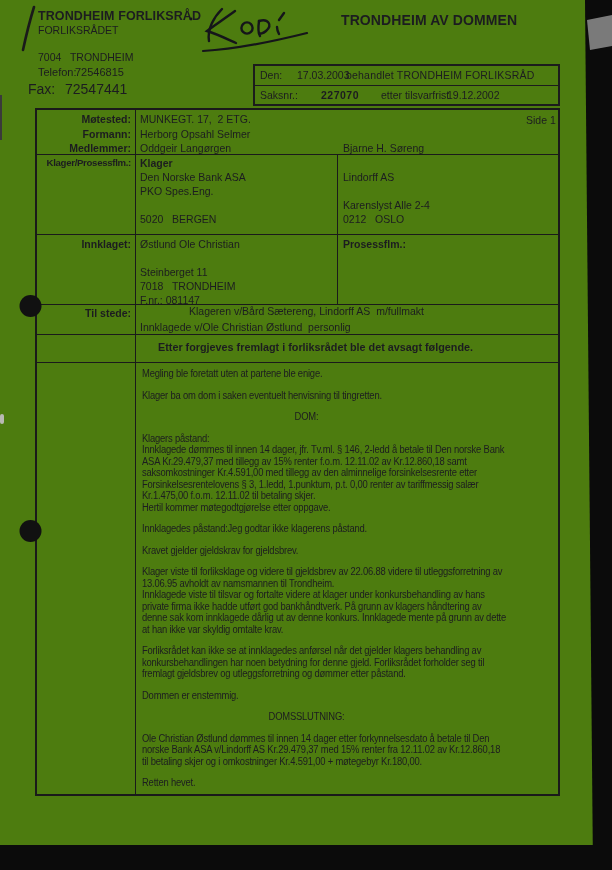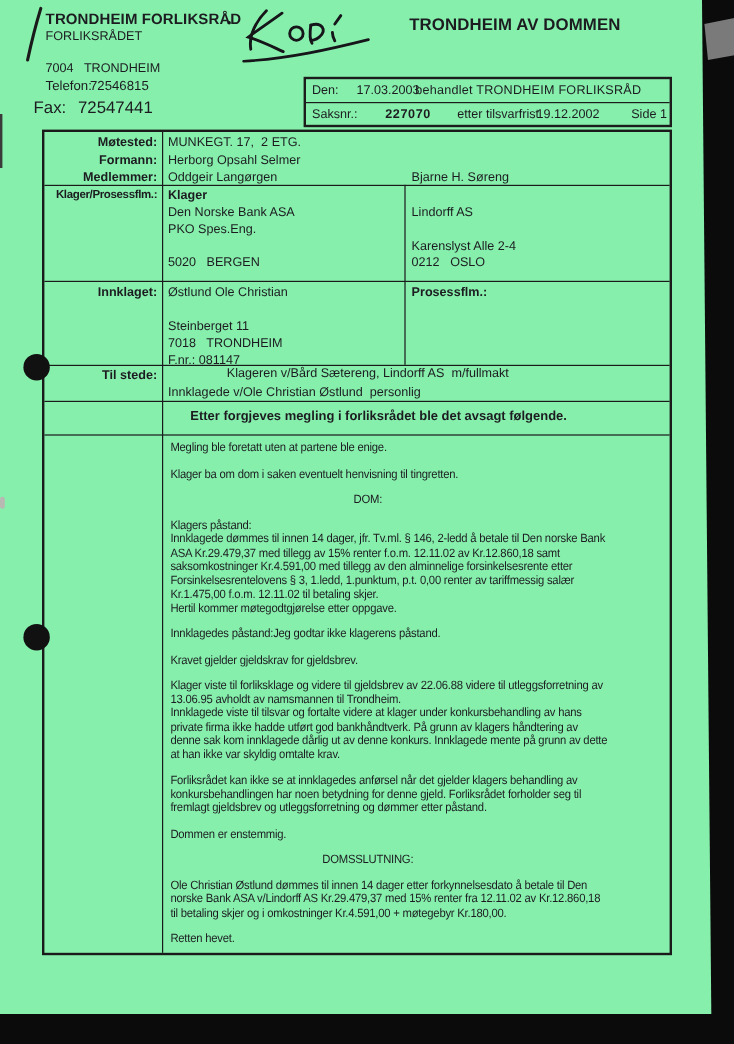--- a/index.html
+++ b/index.html
@@ -1,18 +1,18 @@
 <!DOCTYPE html>
 <html><head>
 <meta charset="utf-8">
 <style>
   html,body{margin:0;padding:0;background:#e9e9e7;}
   .page{
     position:relative;width:612px;height:870px;overflow:hidden;
-    background:#86efac;color:#1c1c20;
+    background:#4d7c0f;color:#1c1c20;
     font-family:"Liberation Sans","DejaVu Sans",sans-serif;
   }
   .abs{position:absolute;}
   .pre{white-space:pre;}
   .b{font-weight:bold;}
 
   
   .org-name{left:38px;top:9px;font-size:12.5px;font-weight:bold;letter-spacing:.1px;}
   .org-sub{left:38px;top:24px;font-size:10.5px;}
   .addr{left:38px;top:51px;font-size:10.5px;}
@@ -24,21 +24,21 @@
   .kopi-alt{left:205px;top:12px;font-size:24px;opacity:0;}
 
   
   .case-box{left:253px;top:64px;width:307px;height:42px;border:2px solid #1c1c1c;box-sizing:border-box;font-size:10.5px;}
   .case-row{position:absolute;left:0;right:0;height:19px;}
   .case-row.top{top:0;border-bottom:1px solid #1c1c1c;}
   .case-row.bottom{top:20px;}
   .case-row span{position:absolute;top:3px;white-space:pre;}
   .f-den{left:5px;}   .f-date{left:42px;}  .f-handled{left:91px;letter-spacing:.2px;}
   .f-sakslbl{left:5px;} .f-saksnr{left:66px;font-weight:bold;letter-spacing:.5px;}
-  .f-deadlbl{left:126px;} .f-deaddate{left:192px;} .f-page{left:271px;}
+  .f-deadlbl{left:126px;} .f-deaddate{left:192px;} .f-page{left:271px;margin-top:25px;}
 
   
   .doc-table{left:35px;top:108px;width:525px;height:688px;border:2px solid #1a1a1a;box-sizing:border-box;font-size:10.5px;}
   .vline,.hline{position:absolute;background:#1a1a1a;}
   .label-divider{left:98px;top:0;width:1px;height:684px;}
   .party-divider{left:300px;top:44px;width:1px;height:150px;}
   .hl1{top:44px;}.hl2{top:124px;}.hl3{top:194px;}.hl4{top:224px;}.hl5{top:252px;}
   .hline{left:0;width:521px;height:1px;}
 
   .lbl{position:absolute;left:0;width:94px;text-align:right;font-weight:bold;white-space:pre;}
@@ -146,21 +146,21 @@
     <div class="val vcol s3a">Østlund Ole Christian</div>
     <div class="val vcol s3b">Steinberget 11</div>
     <div class="val vcol s3c">7018   TRONDHEIM</div>
     <div class="val vcol s3d">F.nr.: 081147</div>
     <div class="val rcol s3a b">Prosessflm.:</div>
 
     <div class="lbl s4lbl">Til stede:</div>
     <div class="val s4a">Klageren v/Bård Sætereng, Lindorff AS  m/fullmakt</div>
     <div class="val s4b">Innklagede v/Ole Christian Østlund  personlig</div>
 
-    <div class="verdict-banner">Etter forgjeves megling i forliksrådet ble det avsagt følgende.</div>
+    <div class="verdict-banner">Etter forgjeves fremlagt i forliksrådet ble det avsagt følgende.</div>
 
     <div class="body-content">
       <div class="para">Megling ble foretatt uten at partene ble enige.</div>
       <div class="para">Klager ba om dom i saken eventuelt henvisning til tingretten.</div>
       <div class="para heading-center">DOM:</div>
       <div class="para">Klagers påstand:
 Innklagede dømmes til innen 14 dager, jfr. Tv.ml. § 146, 2-ledd å betale til Den norske Bank
 ASA Kr.29.479,37 med tillegg av 15% renter f.o.m. 12.11.02 av Kr.12.860,18 samt
 saksomkostninger Kr.4.591,00 med tillegg av den alminnelige forsinkelsesrente etter
 Forsinkelsesrentelovens § 3, 1.ledd, 1.punktum, p.t. 0,00 renter av tariffmessig salær

